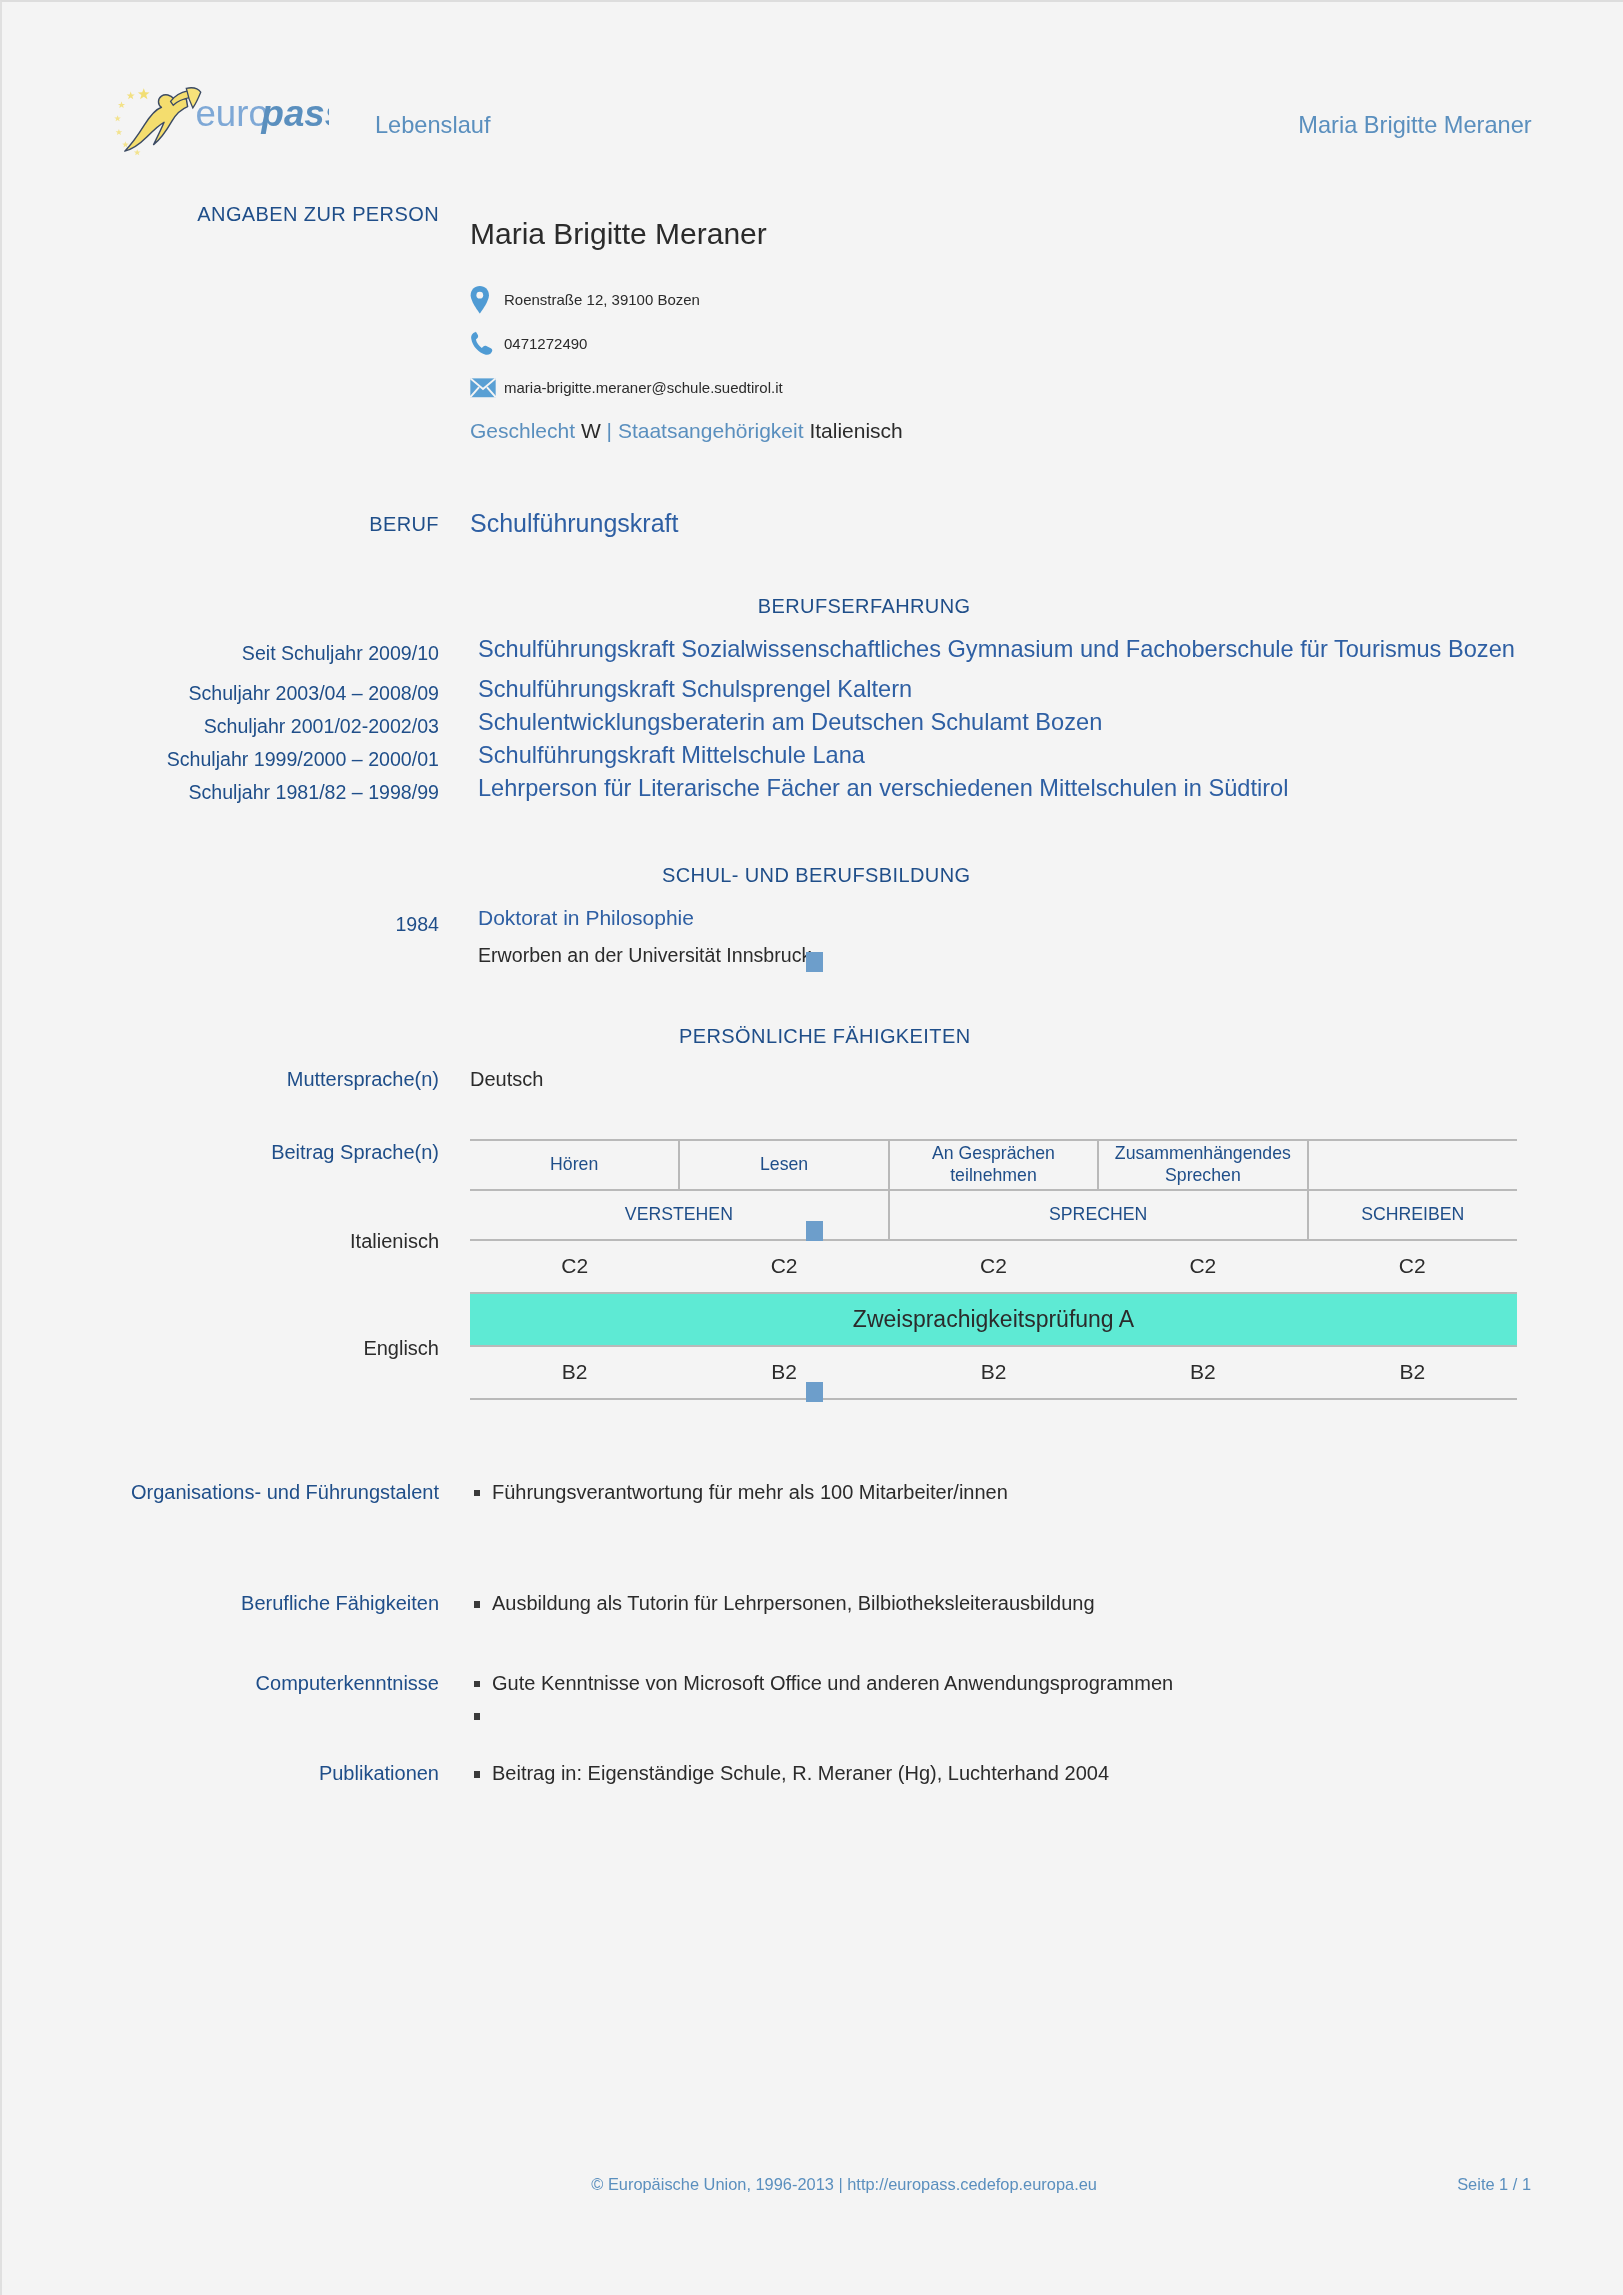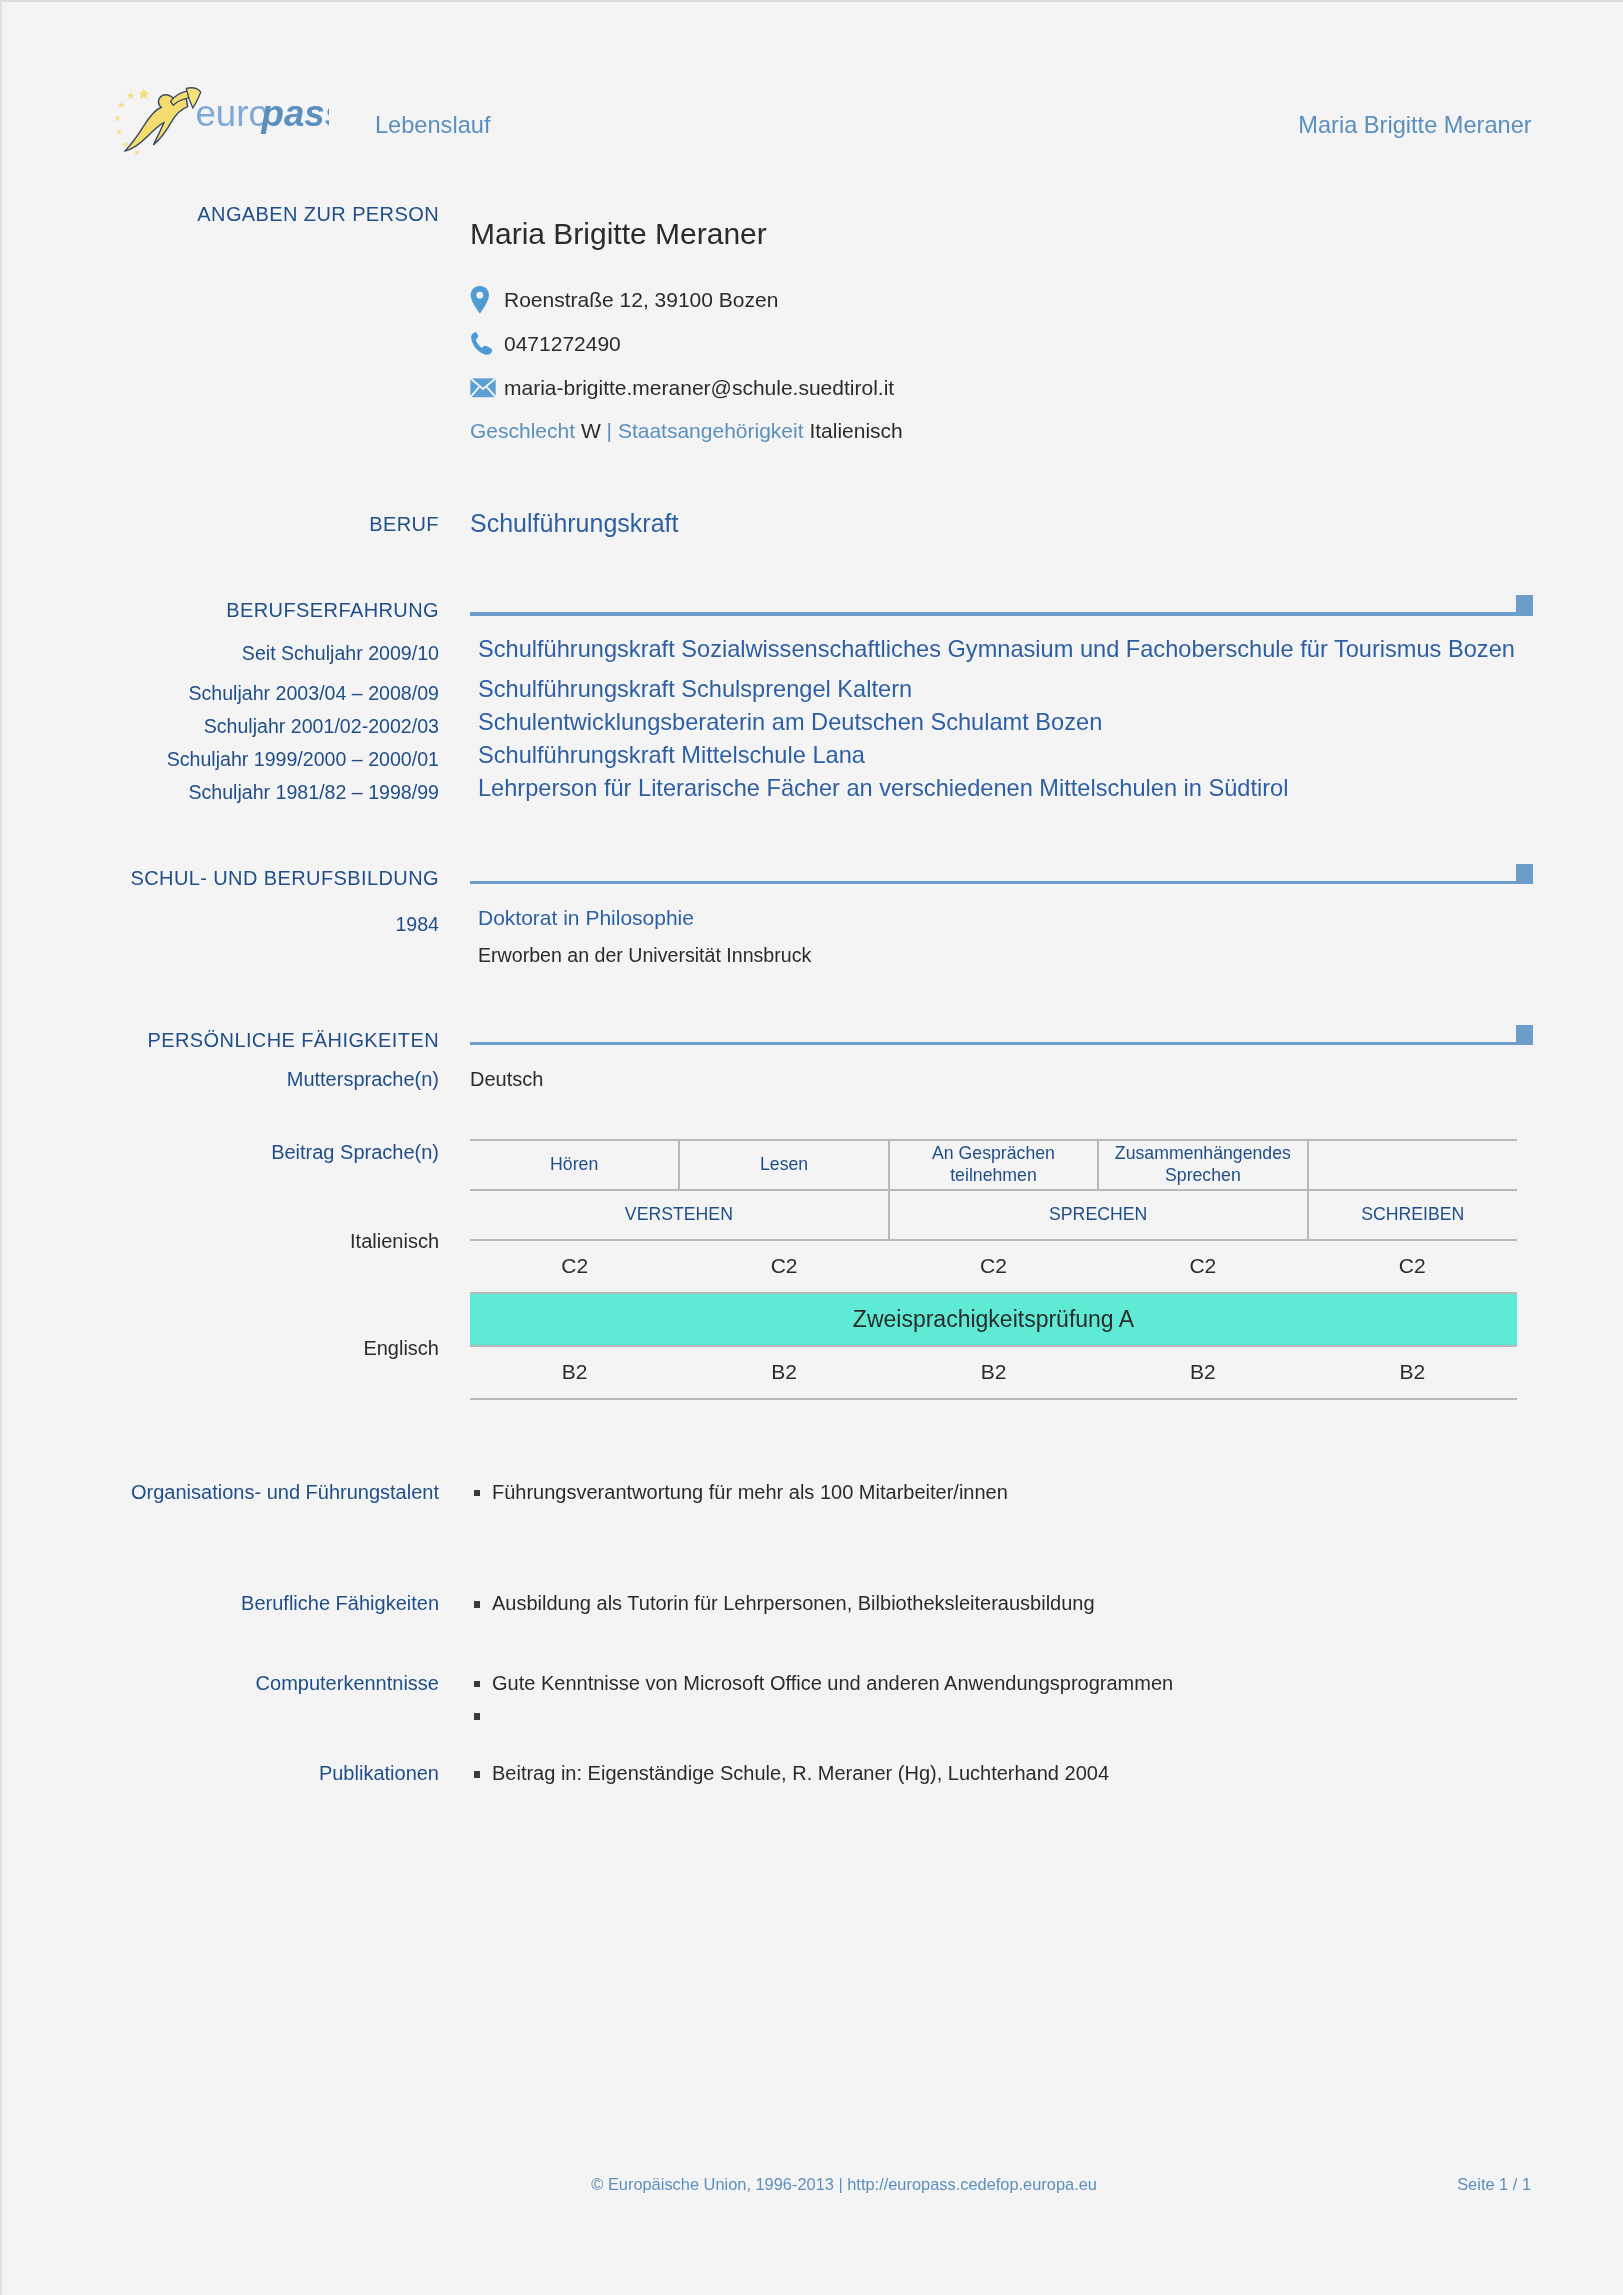--- a/index.html
+++ b/index.html
@@ -97,21 +97,21 @@
   .ico {
     flex: 0 0 34px;
     width: 34px;
     height: 29px;
     display: flex;
     align-items: center;
     justify-content: flex-start;
   }
   .contact-text {
     color: #2b2b2b;
-    font-size: 21px;
+    font-size: 15px;
     line-height: 1.1;
   }
   .meta-line {
     margin-top: 14.4px;
     font-size: 21px;
     color: #2b2b2b;
     line-height: 1.2;
   }
   .meta-line .k { color: #5a8fbe; }
   .meta-line .sep { color: #5a8fbe; }
@@ -121,20 +121,21 @@
     color: #2e5fa3;
     font-size: 25px;
     line-height: 1;
   }
 
   
   .sec-head {
     display: flex;
     align-items: center;
     height: 30px;
+    flex-direction: column;
   }
   .sec-head .lab {
     flex: 0 0 357px;
     width: 357px;
     text-align: right;
     padding-right: 31px;
     box-sizing: border-box;
     color: #1f4e89;
     font-size: 20px;
     letter-spacing: 0.4px;

